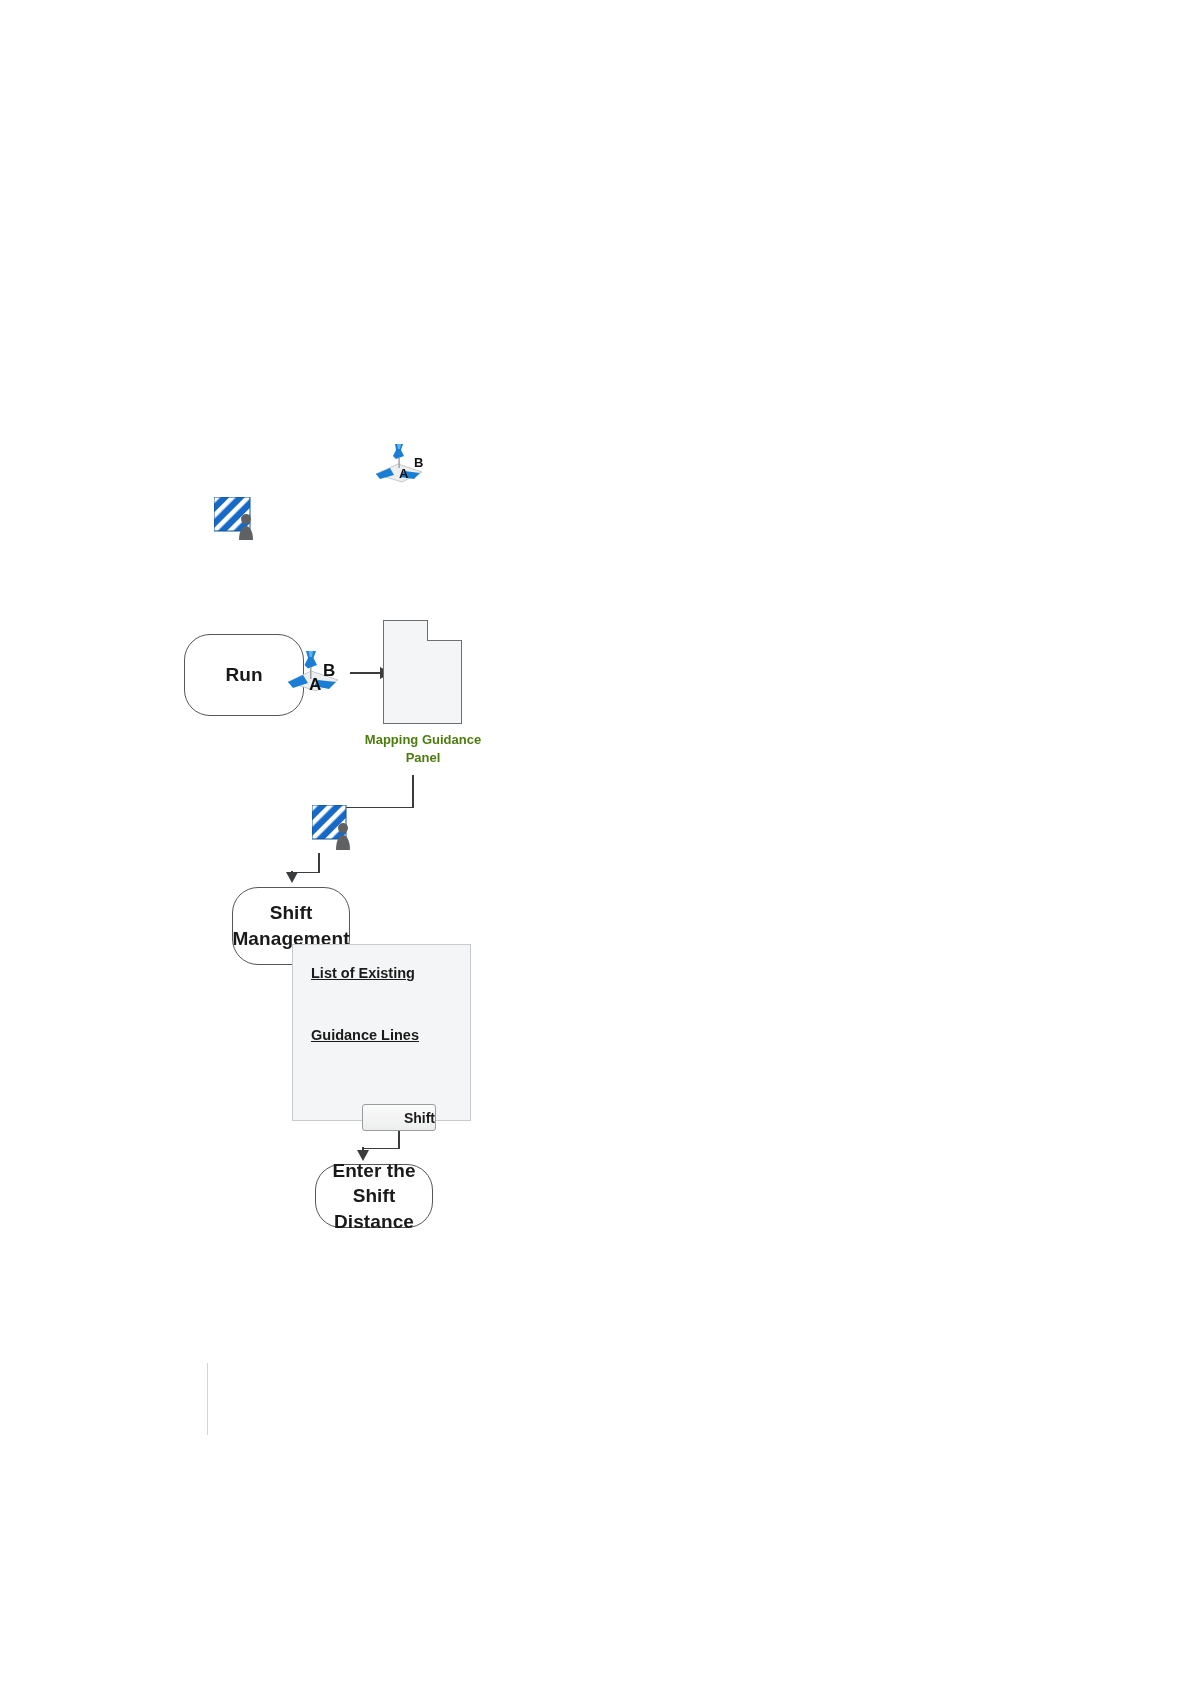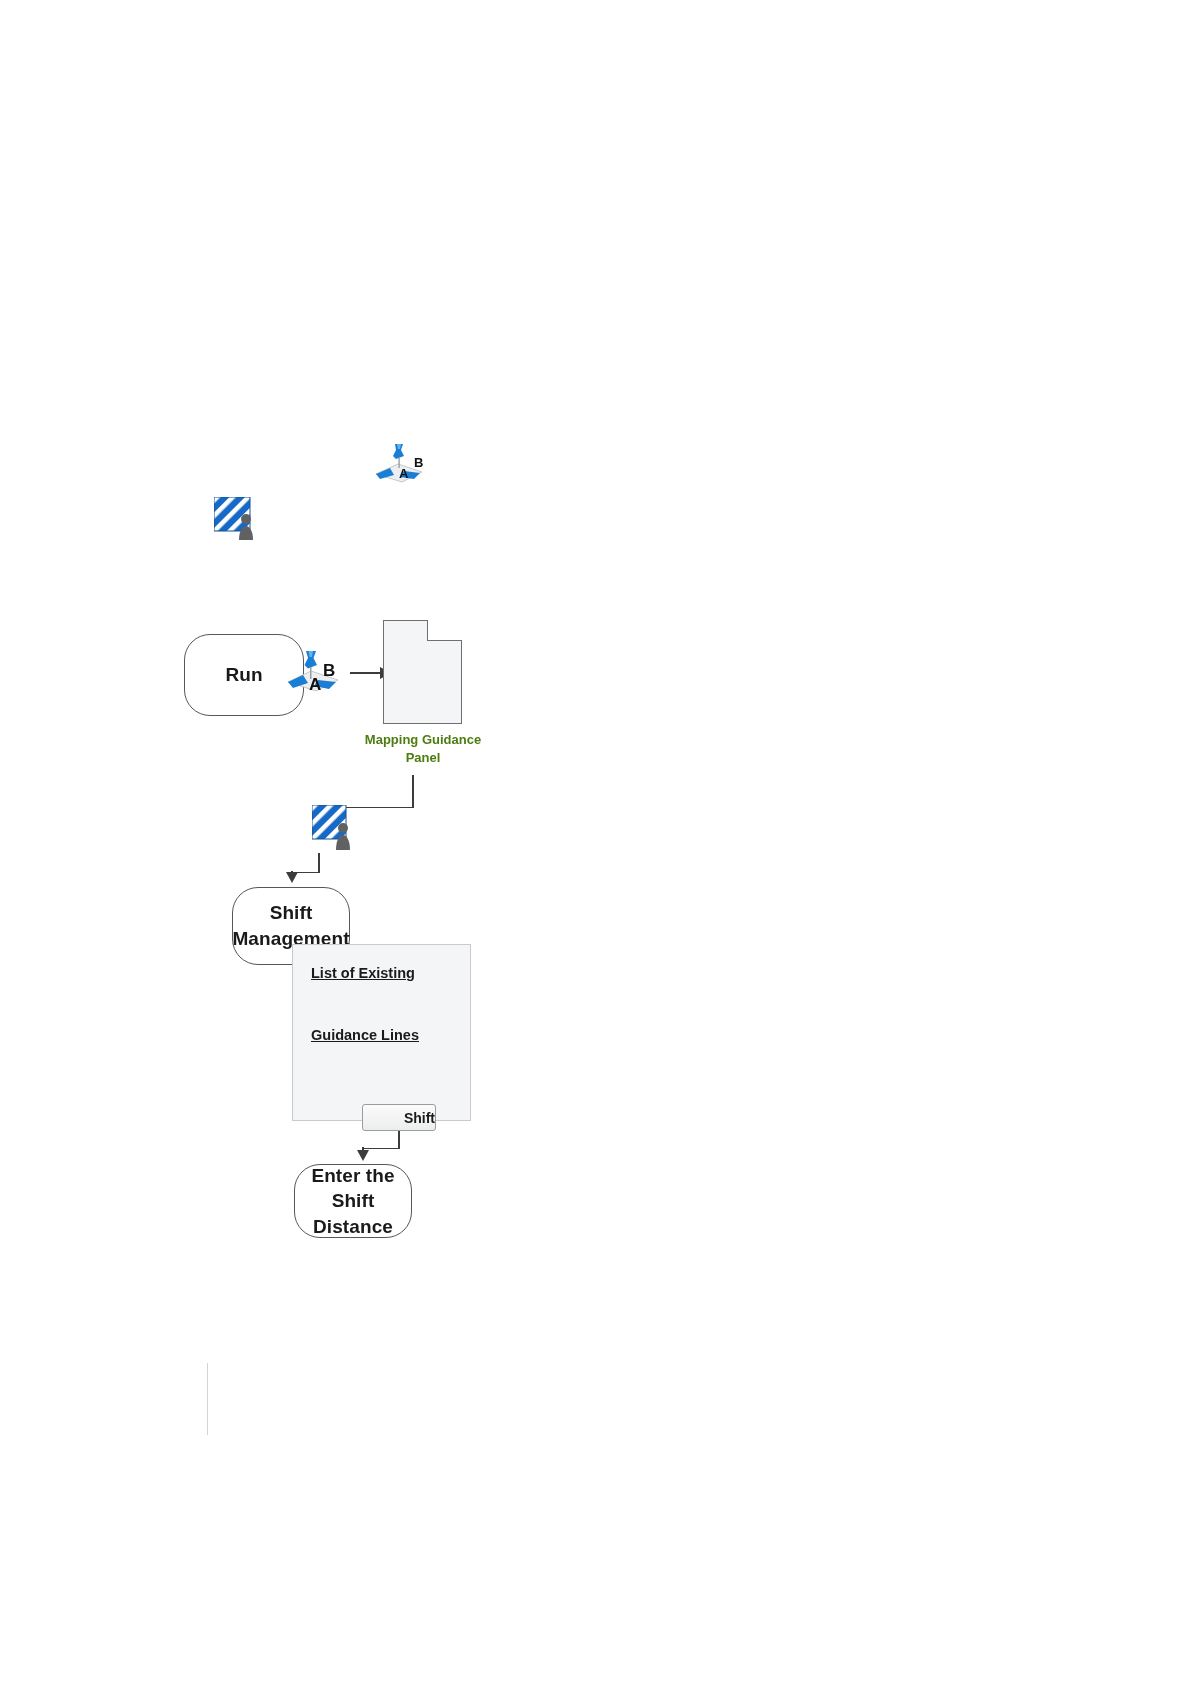--- a/index.html
+++ b/index.html
@@ -253,20 +253,20 @@
 
   <div class="shift-btn" style="left:362px; top:1104px; width:74px; height:27px;">
     <span>Shift</span>
   </div>
 
   <div class="conn conv conn-v" style="left:398px; top:1131px; height:18px;"></div>
   <div class="conn conn-h" style="left:362px; top:1147.5px; width:38px;"></div>
   <div class="conn conn-v" style="left:362px; top:1147px; height:9px;"></div>
   <div class="arrow-head arrow-down" style="left:356.5px; top:1150px;"></div>
 
-  <div class="proc-box" style="left:294px; top:1164px; width:118px; height:74px;">
+  <div class="proc-box" style="left:315px; top:1164px; width:118px; height:64px;">
     <span class="proc-label">Enter the Shift
 Distance</span>
   </div>
 
   <div class="left-rule" style="left:207px; top:1363px; height:72px;"></div>
 
 </div>
 
 </body></html>

